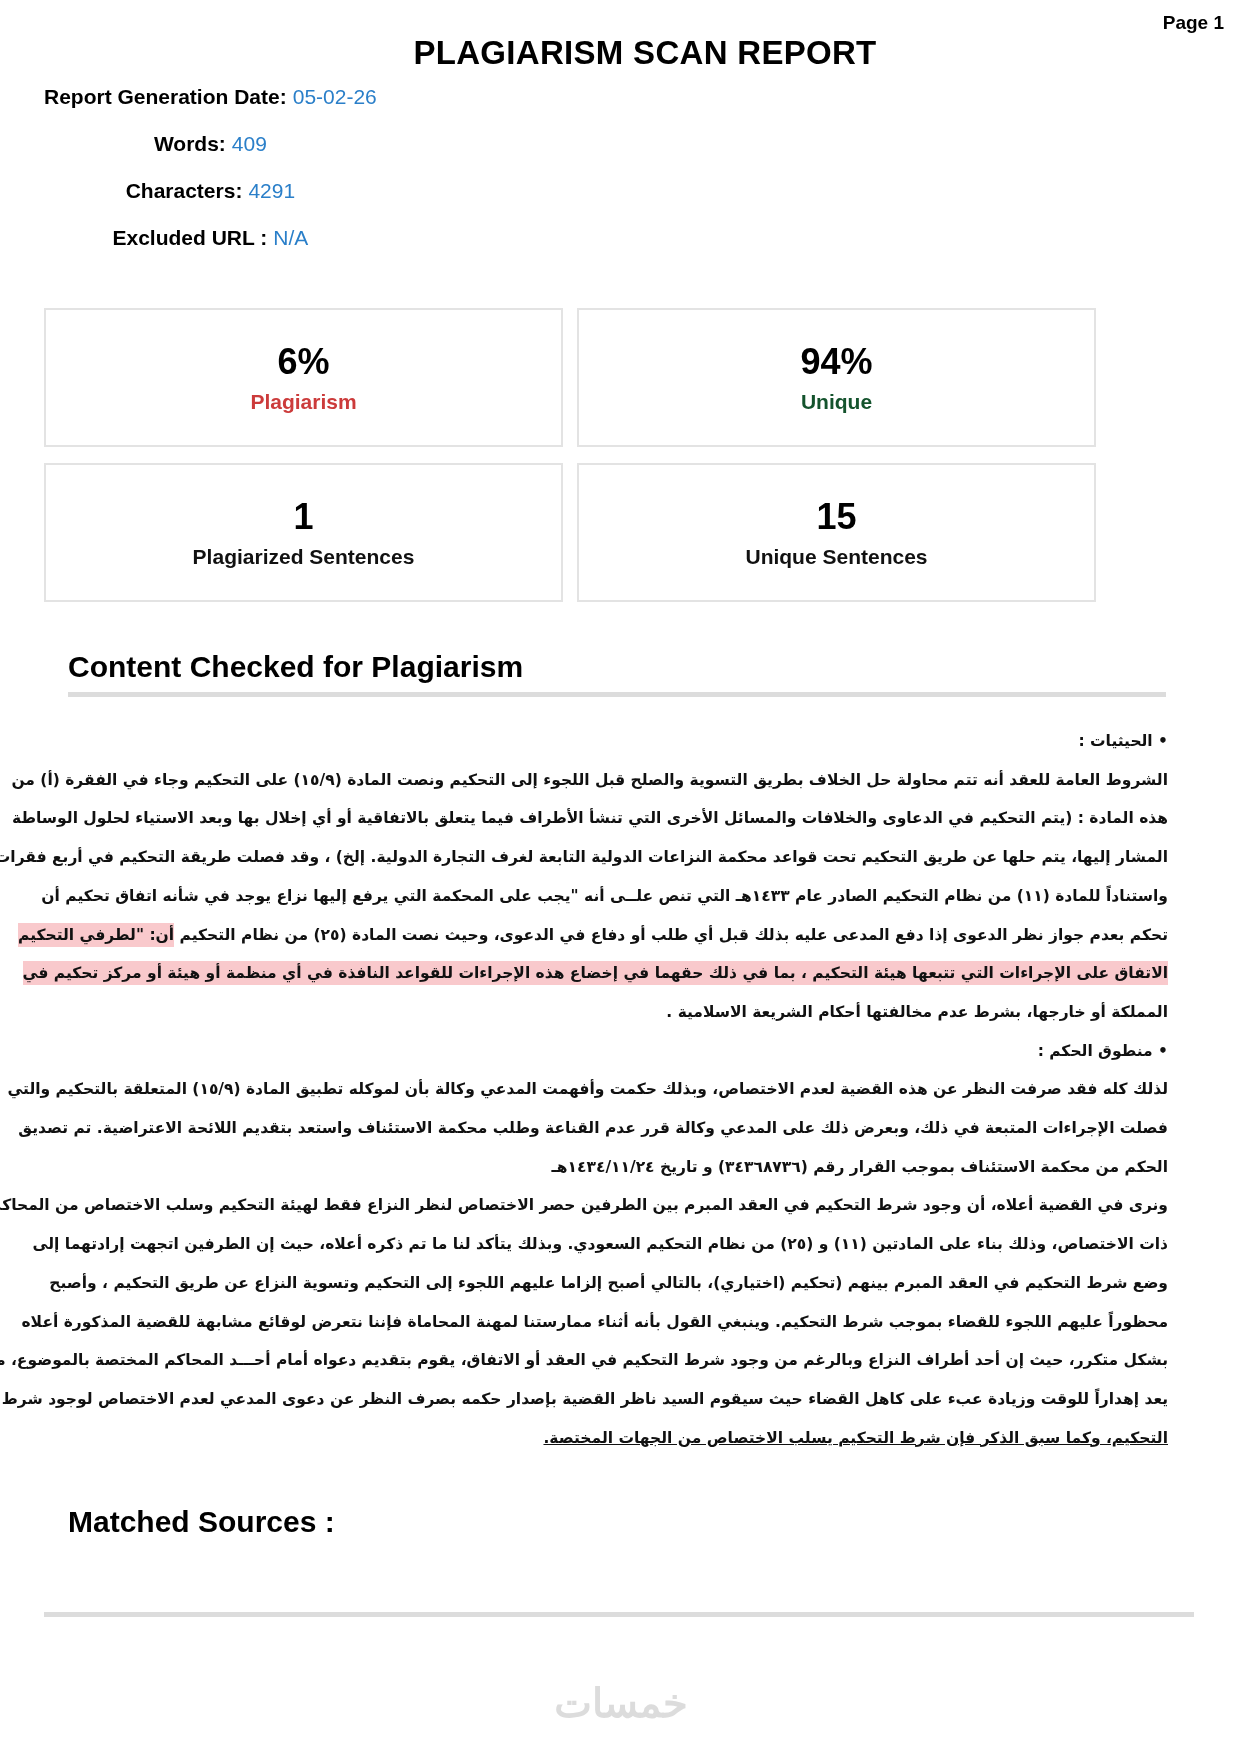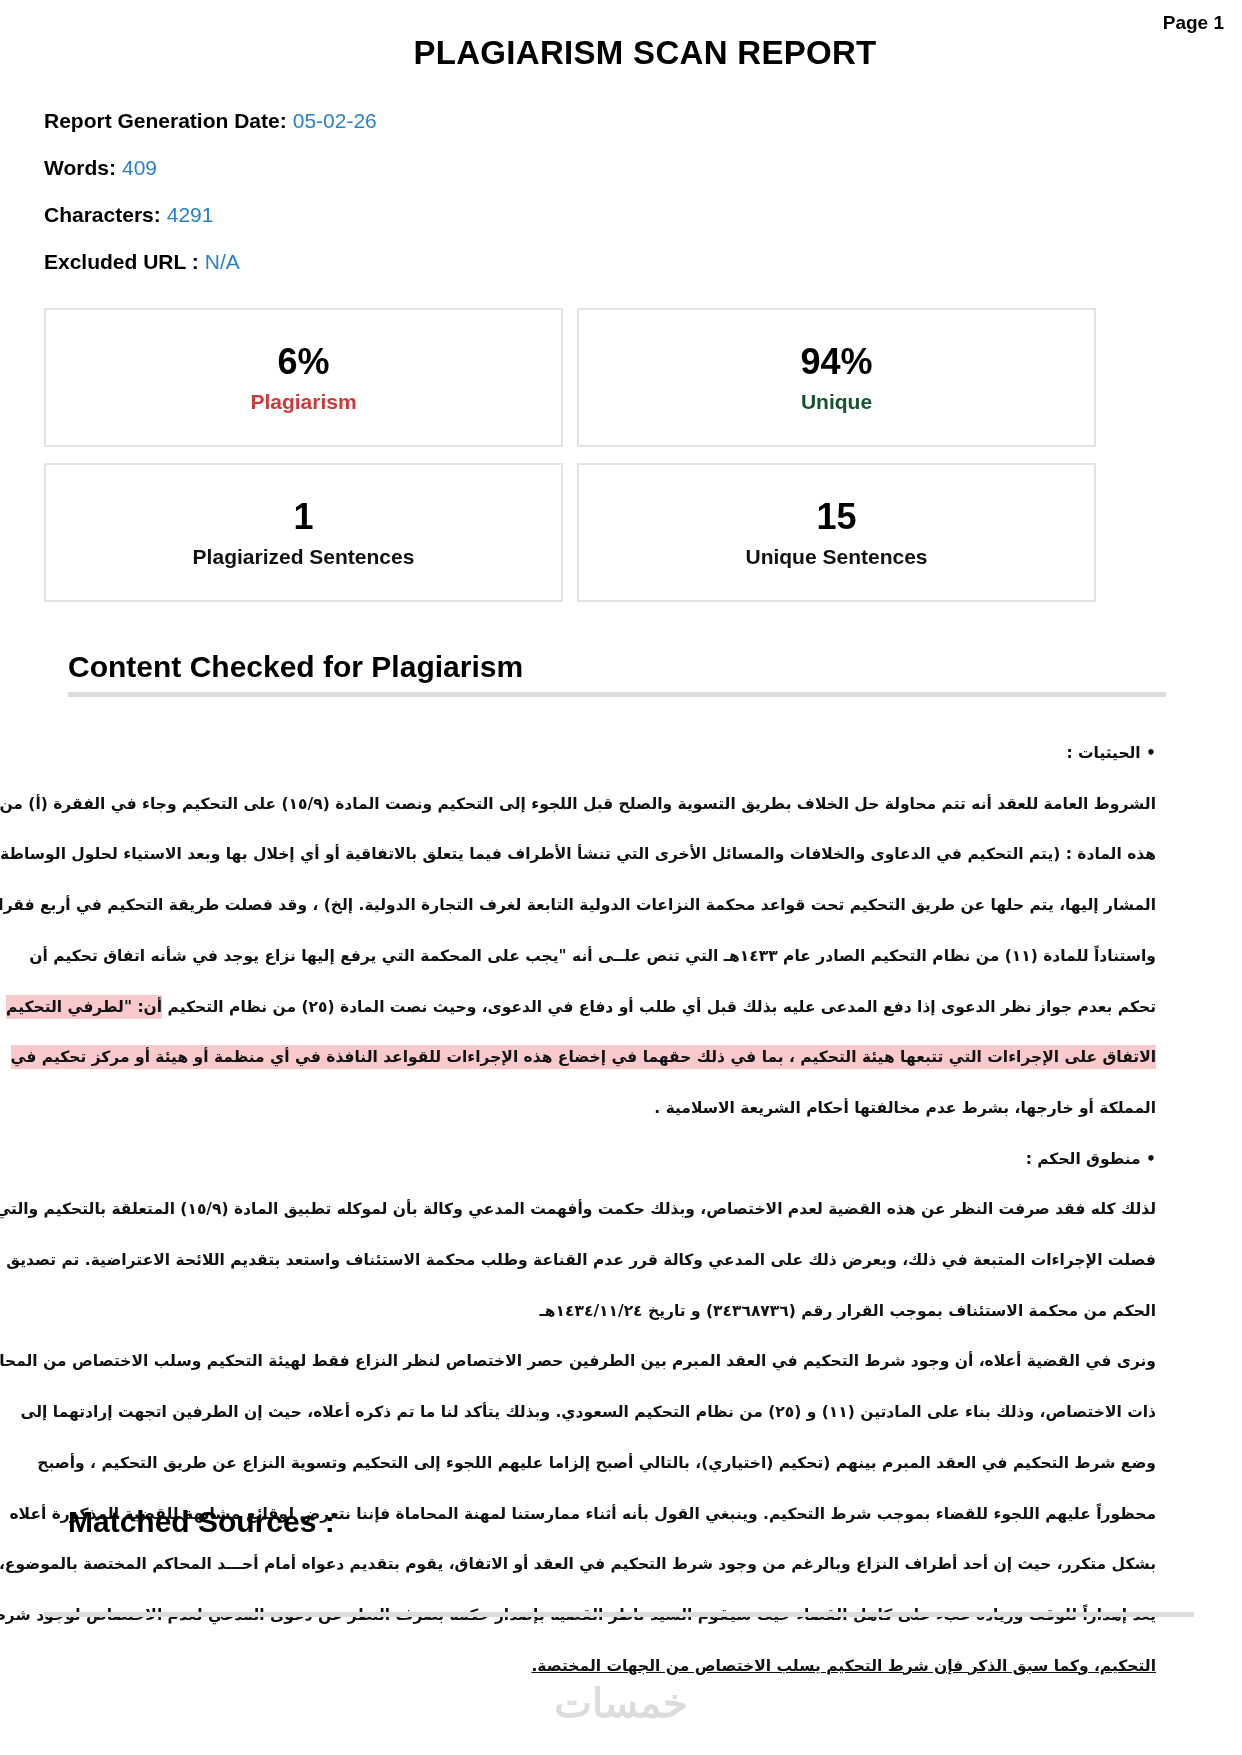--- a/index.html
+++ b/index.html
@@ -11,21 +11,21 @@
     overflow: hidden;
   }
   .page-num {
     position: absolute; top: 12px; right: 18px;
     font-size: 19px; font-weight: bold;
   }
   .title {
     position: absolute; top: 34px; left: 0; width: 1242px;
     text-align: center; font-size: 33px; font-weight: bold; letter-spacing: 0.3px; margin-left: 24px;
   }
-  .meta { position: absolute; left: 44px; top: 108px; }
+  .meta { position: absolute; left: 44px; top: 84px; text-align: center; }
   .meta-row { font-size: 21px; font-weight: bold; height: 47px; line-height: 26px; }
   .meta-row .val { color: #2a7fc9; font-weight: normal; margin-left: 6px; }
 
   .cards {
     position: absolute; left: 44px; top: 308px; width: 1052px;
     display: grid; grid-template-columns: 519px 519px; column-gap: 14px; row-gap: 16px;
   }
   .card {
     height: 139px; border: 2px solid #e3e3e3;
     display: flex; flex-direction: column; align-items: center; justify-content: center;
@@ -40,21 +40,21 @@
     position: absolute; left: 68px; font-size: 30px; font-weight: bold;
   }
   .sec-rule { position: absolute; height: 5px; background: #dcdcdc; }
 
   .content {
     position: absolute; left: 68px; top: 722px; width: 1100px;
     direction: rtl; text-align: right;
     font-family: "DejaVu Sans", sans-serif; font-weight: bold;
     font-size: 15.5px; line-height: 38.7px; color: #111;
   }
-  .content p { margin: 12px; white-space: nowrap; }
+  .content p { margin: 0; white-space: nowrap; }
   .content p.just { text-align: justify; text-align-last: justify; }
   .hl { background: #f9c9cc; padding: 3px 0; }
   .underline { text-decoration: underline; }
 
   .watermark {
     position: absolute; left: 0; width: 1242px; top: 1680px;
     text-align: center; font-size: 40px; color: #dcdcdc;
     font-family: Liberation Sans, sans-serif; font-weight: bold;
   }
 </style>

